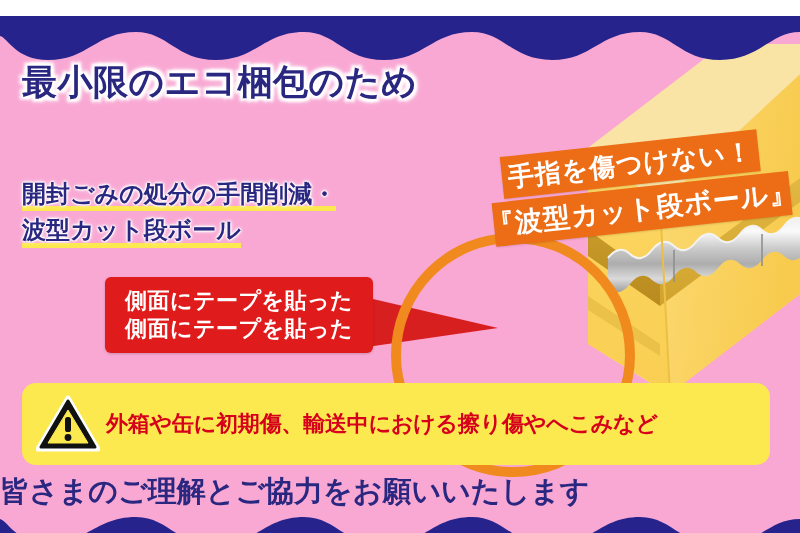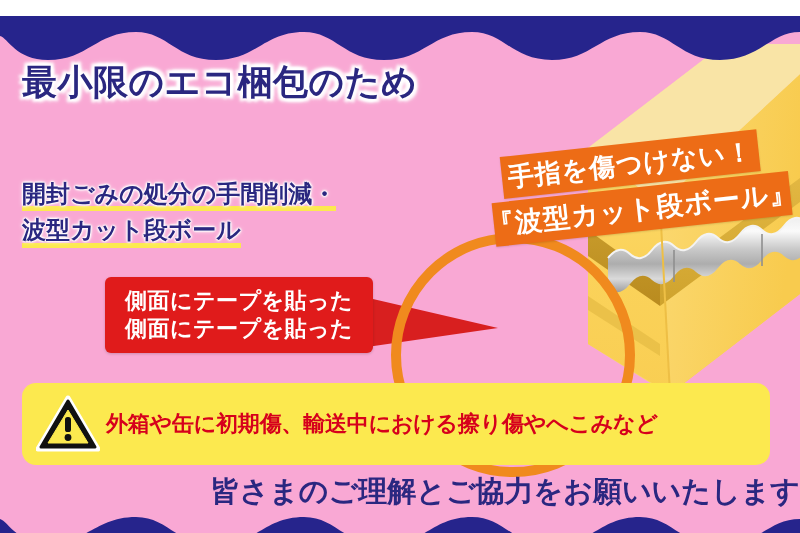--- a/index.html
+++ b/index.html
@@ -99,21 +99,21 @@
   #warn-icon{margin-left:14px;margin-right:6px;flex:0 0 auto;}
   #warn-text{
     color:#D6001C;font-size:22px;font-weight:bold;line-height:1.33;
     letter-spacing:-0.2px;
   }
   #warn-text .wt-line{display:block;white-space:nowrap;}
 
   
   #closing{
     position:absolute;left:0;top:456px;width:800px;z-index:5;
-    text-align:right;color:#2A2780;
+    text-align:left;color:#2A2780;
     font-size:29px;font-weight:bold;white-space:nowrap;
   }
 </style>
 </head>
 <body>
 
 <div id="stage">
 
   <svg id="boxart" viewBox="0 0 470 345" width="470" height="345">
     <defs>

